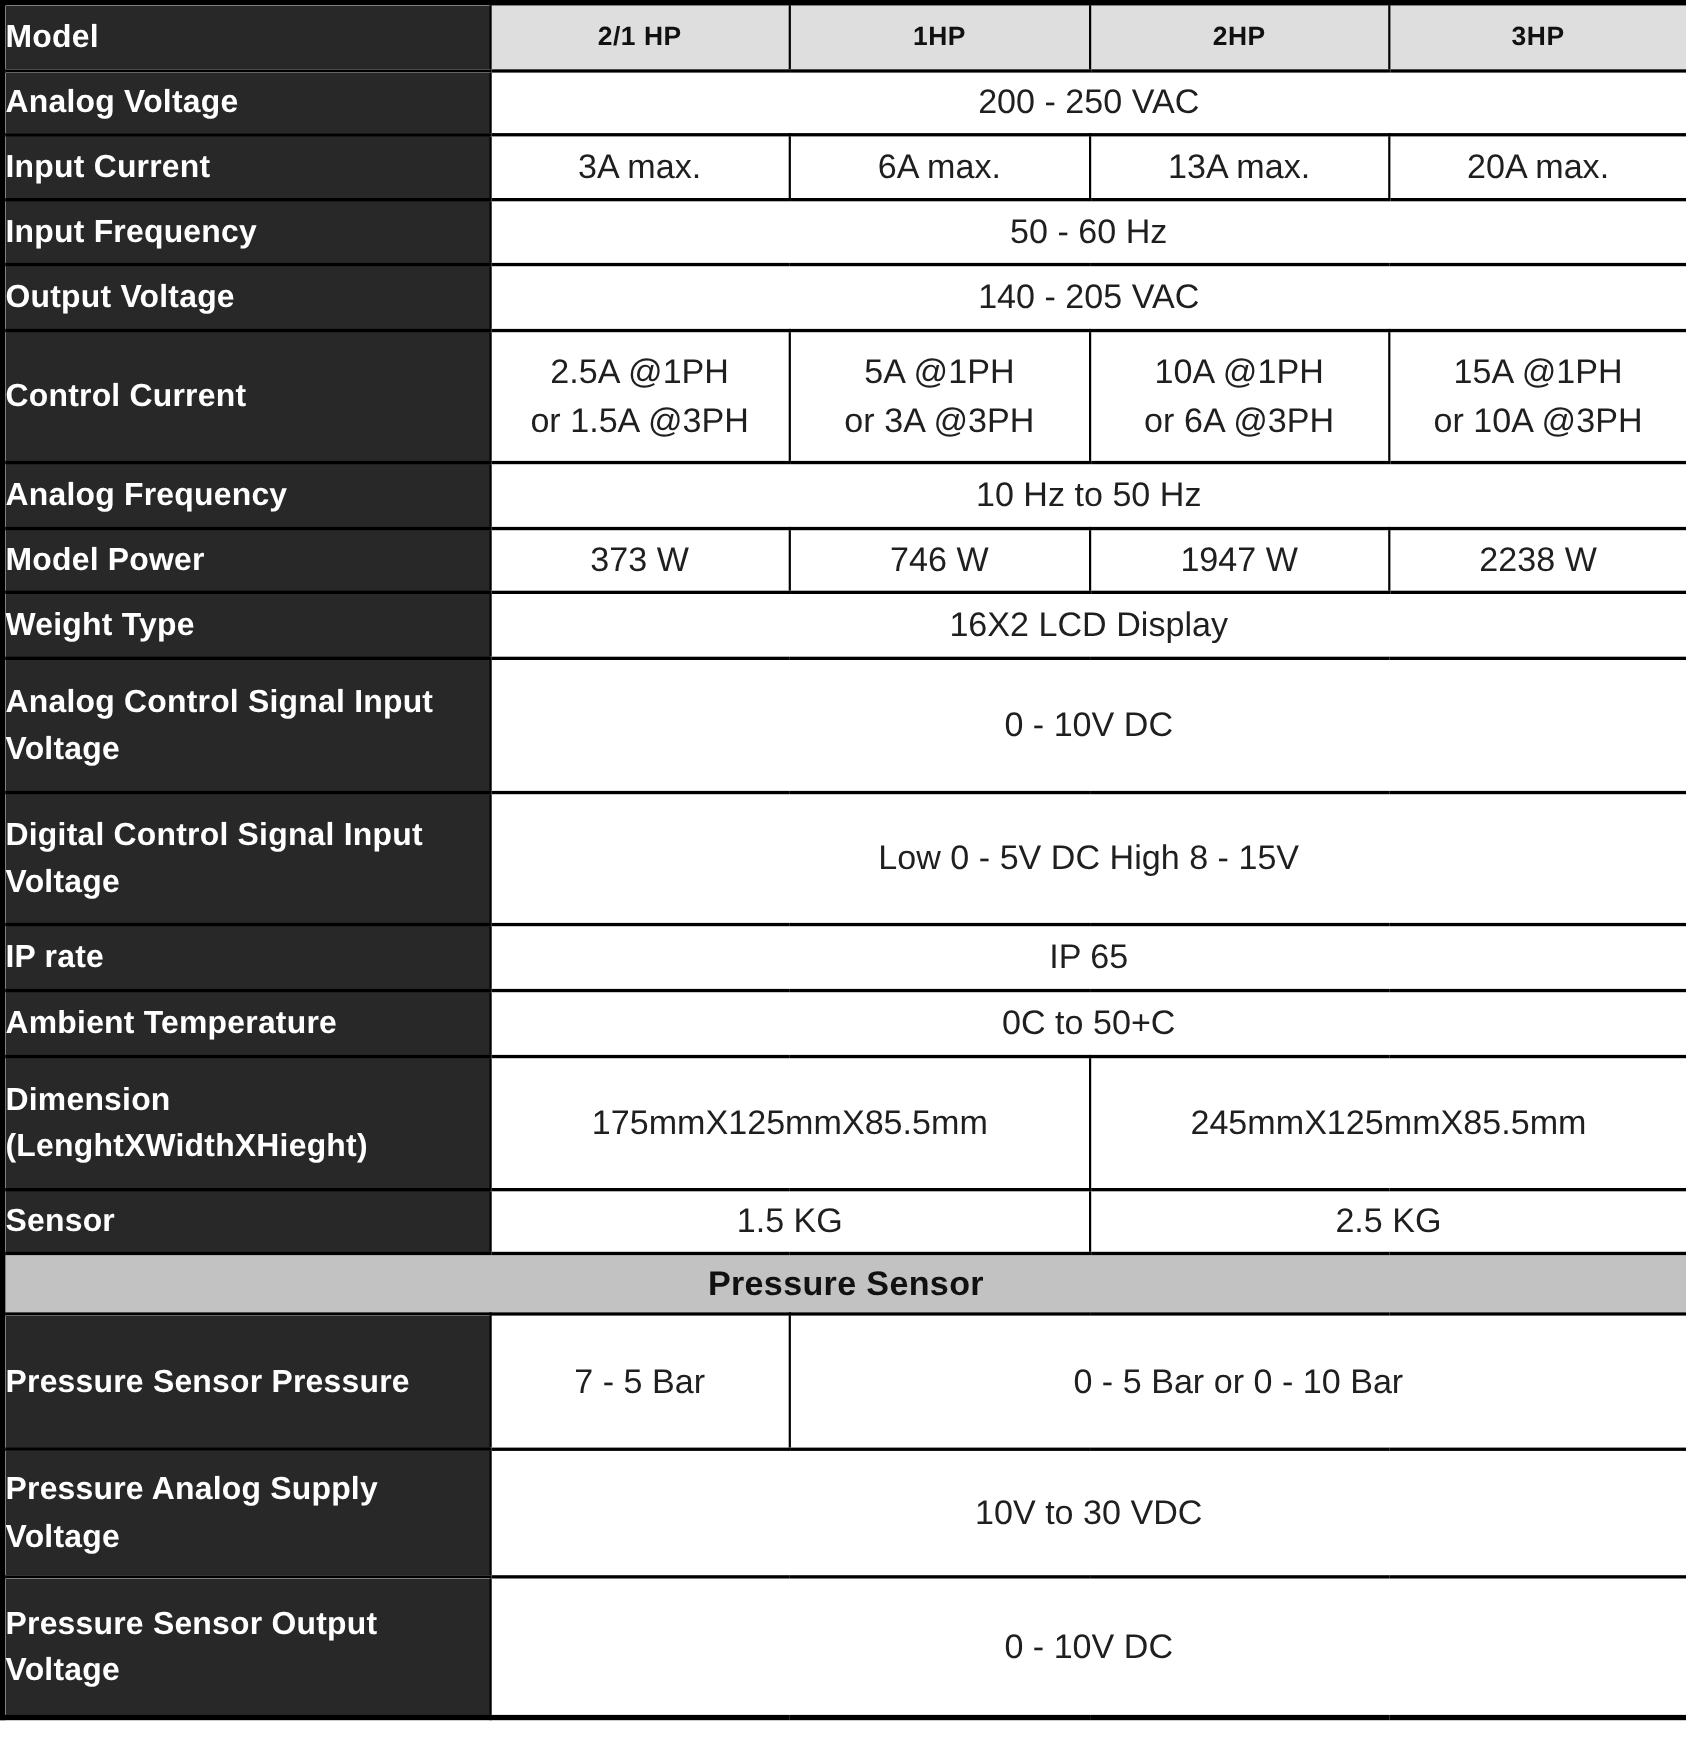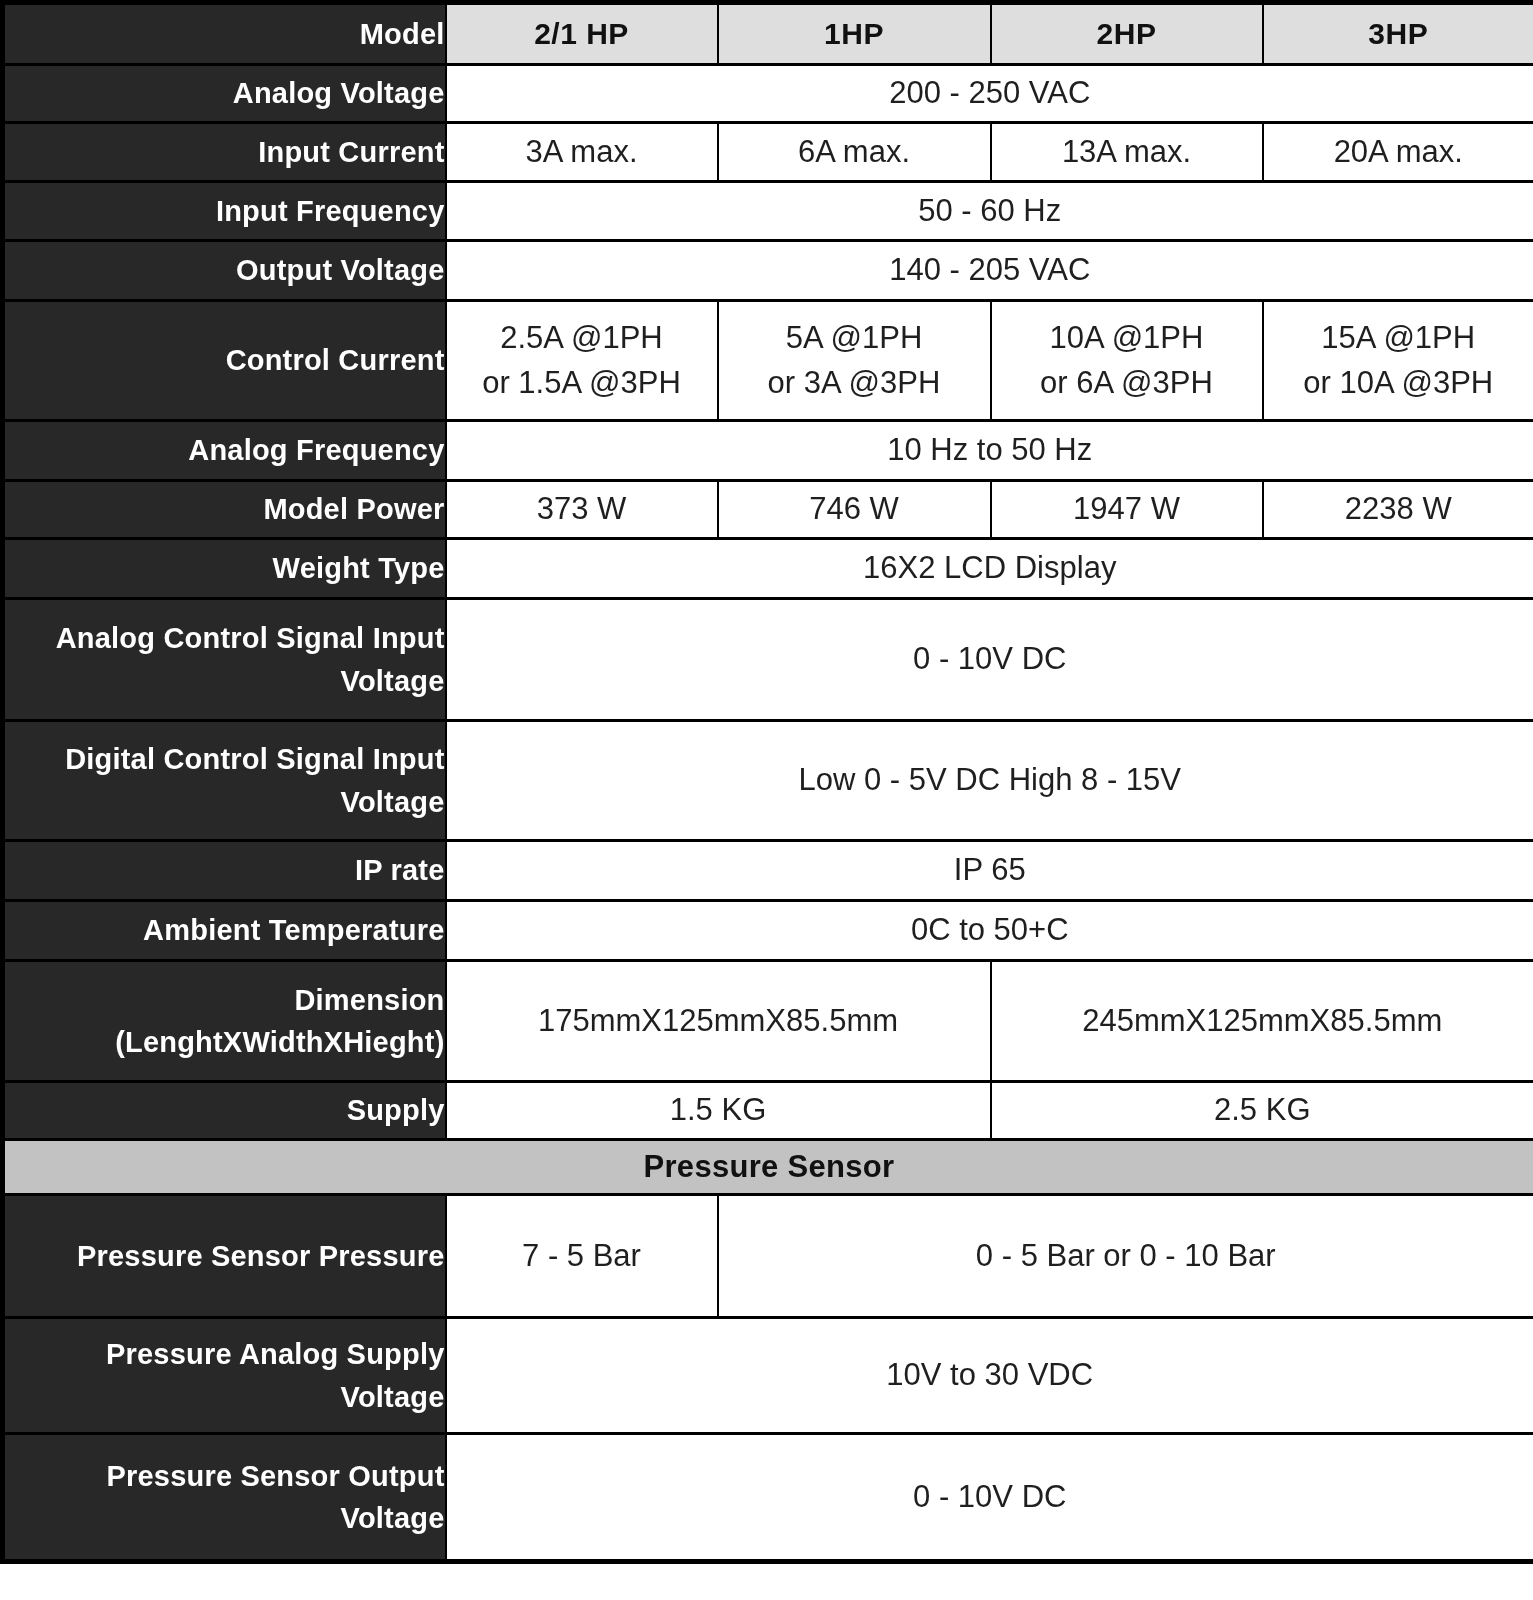--- a/index.html
+++ b/index.html
@@ -31,29 +31,29 @@
     border-top: 3px solid var(--border-color);
     border-bottom: 3px solid var(--border-color);
     overflow: hidden;
     padding: 0;
   }
   th.label-cell {
     background: var(--label-bg);
     color: var(--label-text);
     font-size: 29px;
     font-weight: bold;
-    text-align: right;
+    text-align: left;
     padding: 4px 20px 4px 30px;
     line-height: 1.45;
     letter-spacing: 0.2px;
   }
   th.col-head {
     background: var(--header-bg);
     color: #111111;
-    font-size: 30px;
+    font-size: 24px;
     font-weight: bold;
     text-align: center;
     letter-spacing: 0.5px;
   }
   td.val {
     color: var(--value-text);
     font-size: 31px;
     font-weight: 400;
     text-align: center;
     vertical-align: middle;
@@ -184,21 +184,21 @@
     <td class="val" colspan="4">0C to 50+C</td>
   </tr>
 
   <tr class="r14">
     <th class="label-cell">Dimension (LenghtXWidthXHieght)</th>
     <td class="val" colspan="2">175mmX125mmX85.5mm</td>
     <td class="val" colspan="2">245mmX125mmX85.5mm</td>
   </tr>
 
   <tr class="r15">
-    <th class="label-cell">Supply</th>
+    <th class="label-cell">Sensor</th>
     <td class="val" colspan="2">1.5 KG</td>
     <td class="val" colspan="2">2.5 KG</td>
   </tr>
 
   <tr class="r16">
     <td class="section-band" colspan="5">Pressure Sensor</td>
   </tr>
 
   <tr class="r17">
     <th class="label-cell">Pressure Sensor Pressure</th>

